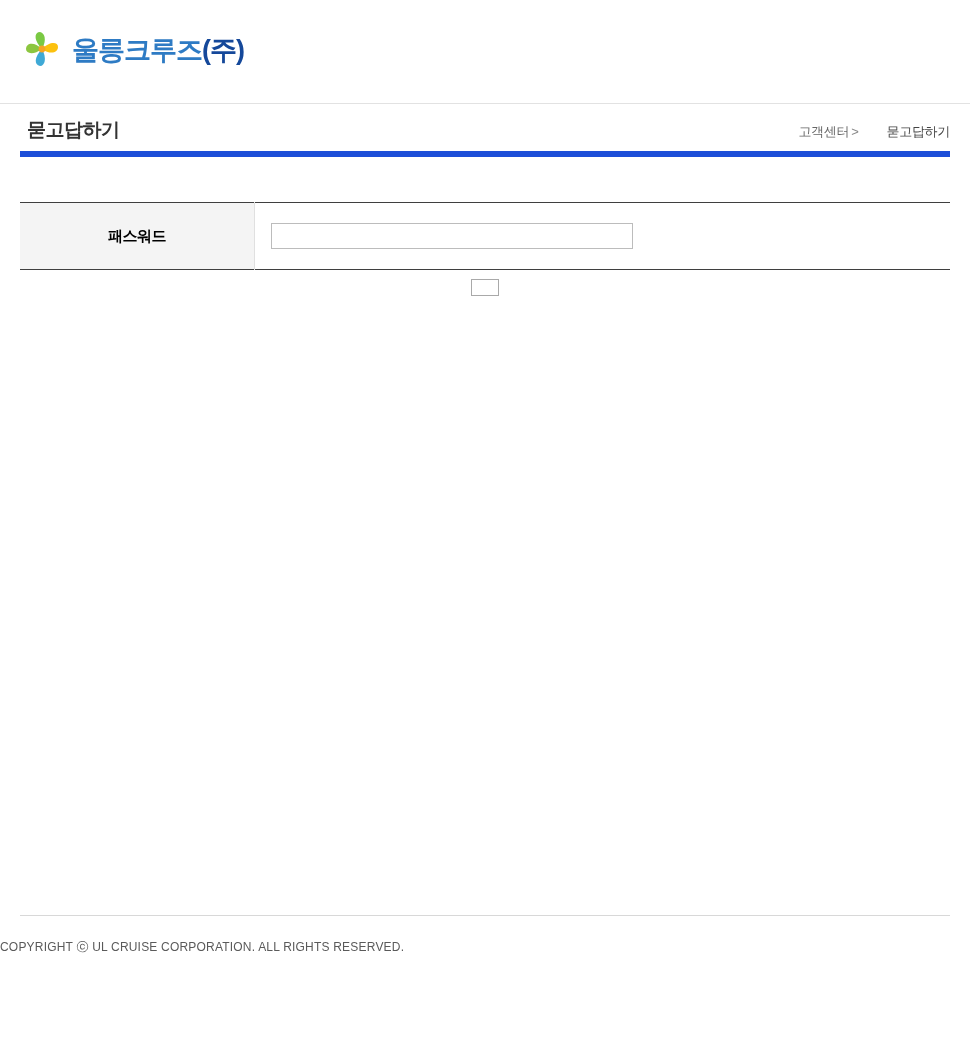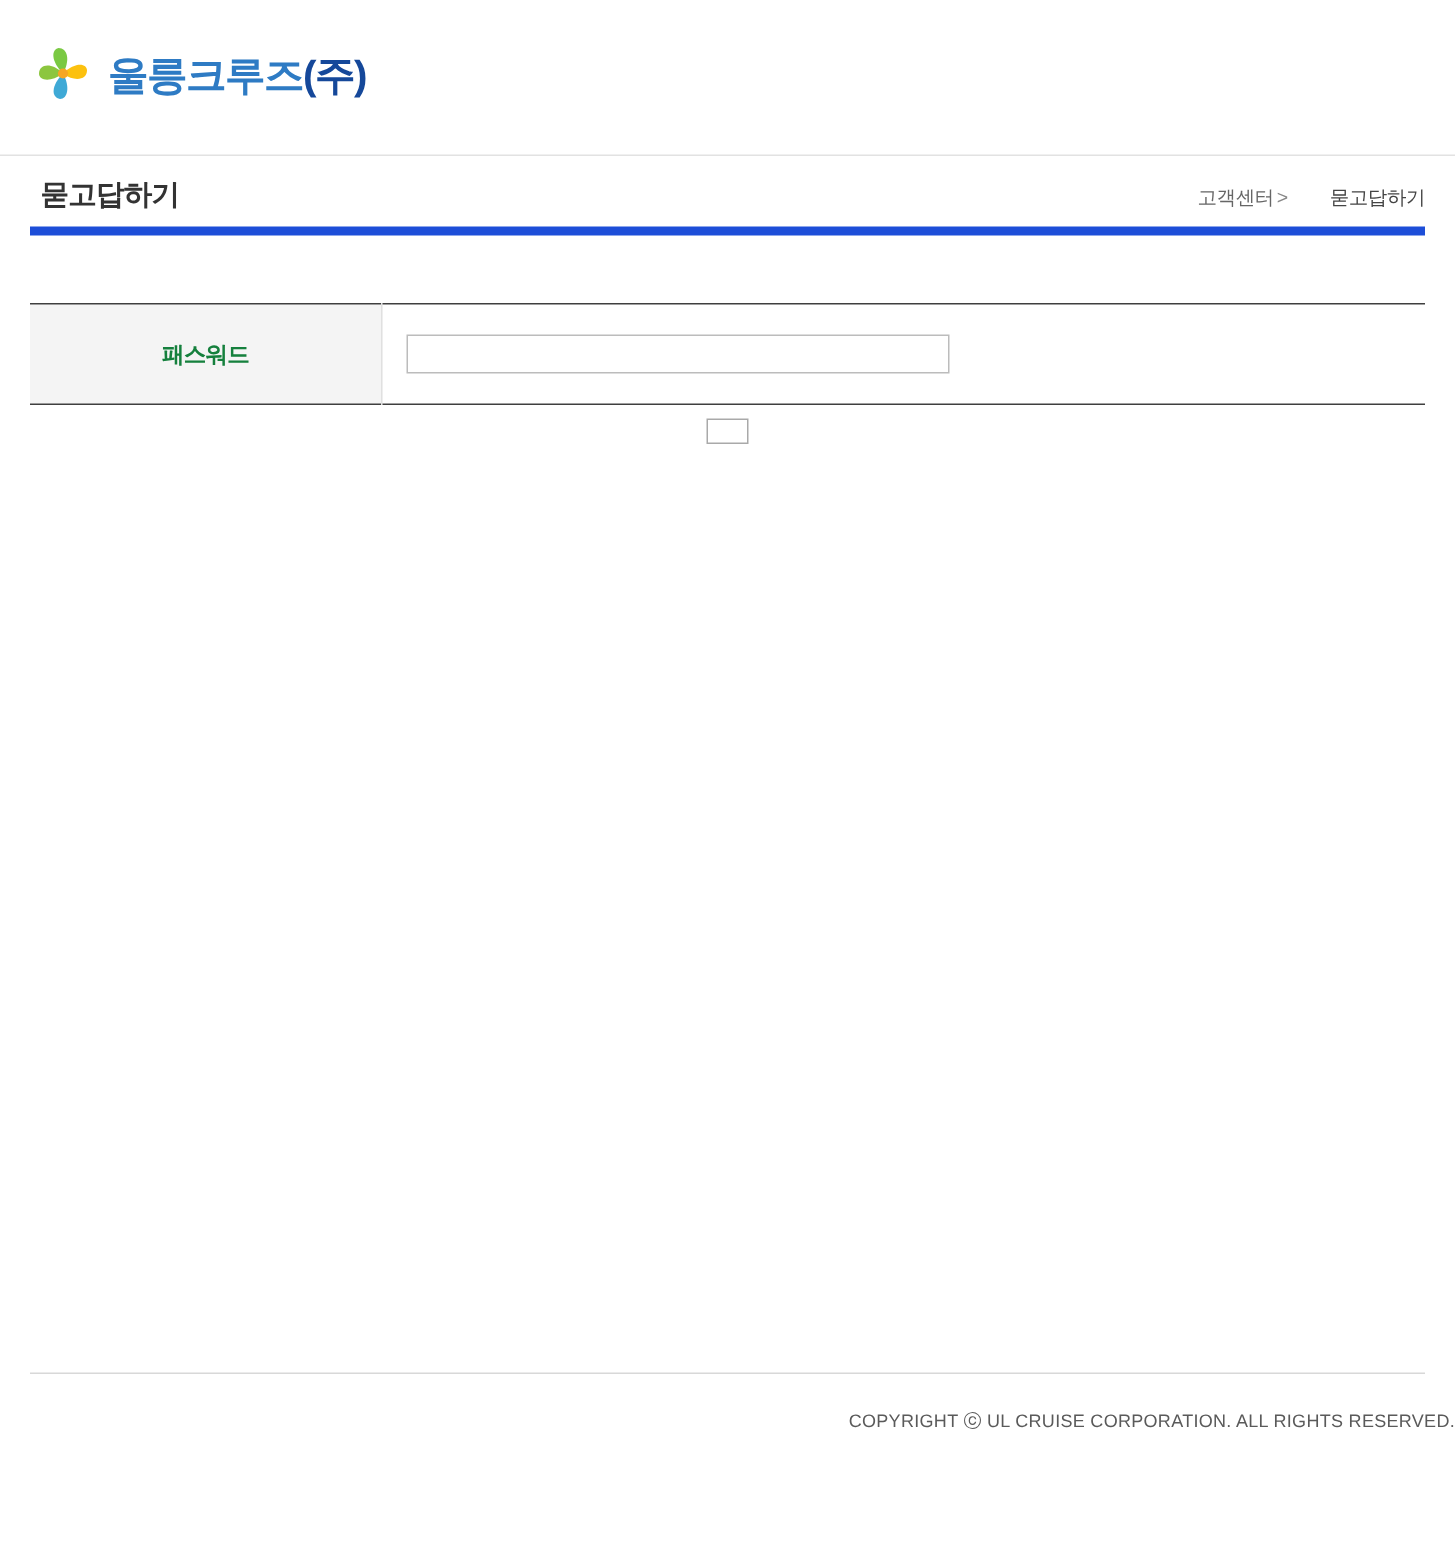--- a/index.html
+++ b/index.html
@@ -88,21 +88,21 @@
     border-top: 1px solid #3f3f3f;
     border-bottom: 1px solid #3f3f3f;
     table-layout: fixed;
   }
   .pw-table th {
     width: 232px;
     background: #f4f4f4;
     border-right: 1px solid #e0e0e0;
     font-size: 15px;
     font-weight: bold;
-    color: #15803d;
+    color: #000000;
     text-align: center;
     height: 64px;
     letter-spacing: -0.5px;
   }
   .pw-table td {
     background: #ffffff;
     padding: 0 0 0 16px;
     height: 64px;
   }
   .pw-input {
@@ -141,21 +141,21 @@
     position: absolute;
     left: 0;
     top: 915px;
     width: 970px;
   }
   .footer-rule {
     margin: 0 20px;
     border-top: 1px solid #d8d8d8;
   }
   .copyright {
-    text-align: right;
+    text-align: left;
     font-size: 12px;
     color: #5a5a5a;
     letter-spacing: 0.2px;
     padding-top: 23px;
   }
 </style>
 </head>
 <body>
 
 <div class="header">

